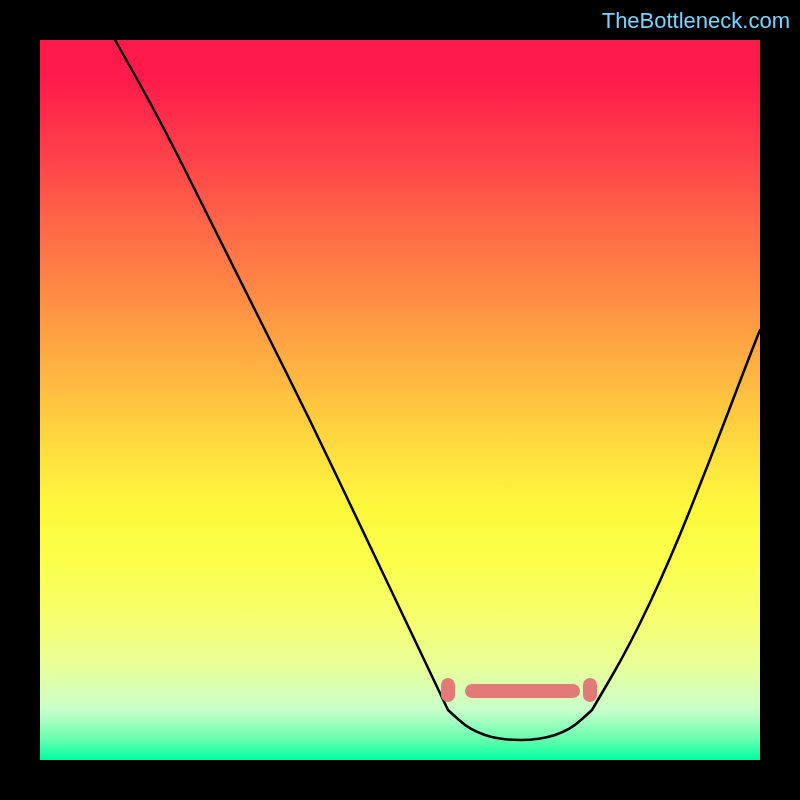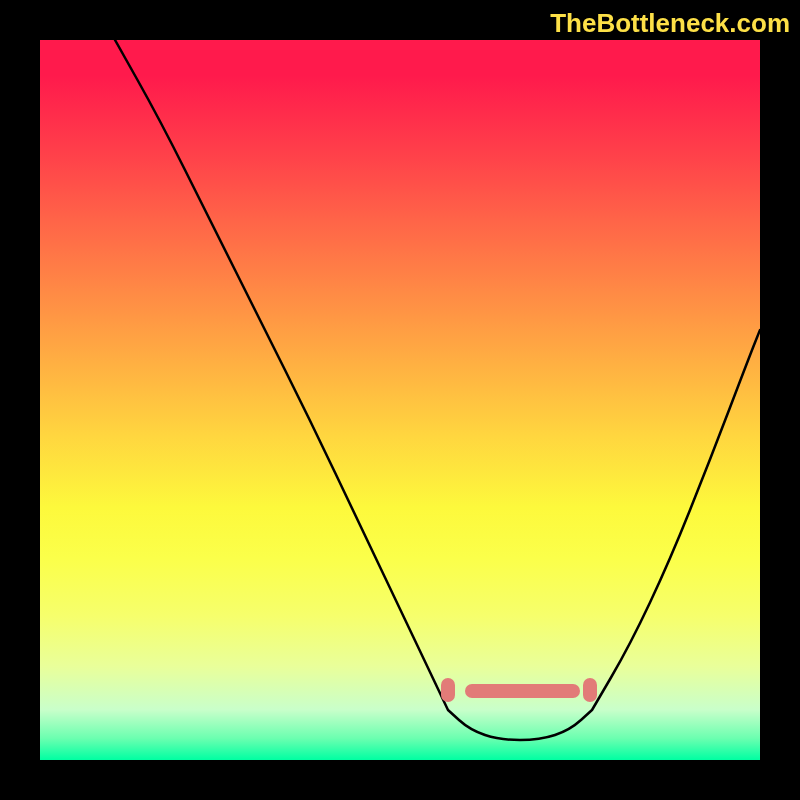--- a/index.html
+++ b/index.html
@@ -16,21 +16,21 @@
   #fdf93c 65%,
   #fbff4a 72%,
   #f6ff6c 80%,
   #e9ff9a 87%,
   #c9ffca 93%,
   #6bffb0 97%,
   #00ffa2 100%)}
 .curve{position:absolute;inset:0}
 .pink-band{position:absolute;bottom:62px;height:14px;background:#e27b78;border-radius:7px}
 .pink-dot{position:absolute;width:14px;height:24px;background:#e27b78;border-radius:7px}
-.watermark{position:absolute;right:10px;top:8px;color:#fde047;font-size:26px;font-weight:700;letter-spacing:0}
+.watermark{position:absolute;right:10px;top:8px;color:#7dd3fc;font-size:22px;font-weight:400;letter-spacing:0}
 </style>
 </head>
 <body>
 
 <div class="frame">
   <div class="plot">
     <div class="gradient"></div>
 
     <svg class="curve" width="720" height="720" viewBox="0 0 720 720">
       <path id="curve-path" fill="none" stroke="#000" stroke-width="2.5" stroke-linecap="round" stroke-linejoin="round" d="M 75 0 Q 75 0 97.5 40 Q 120 80 145 130 Q 170 180 195 230 Q 220 280 245 330 Q 270 380 295 432.5 Q 320 485 345 537.5 Q 370 590 389 630 Q 408 670 408 670 Q 408 670 419 680 Q 430 690 445 695 Q 460 700 480 700 Q 500 700 515 695 Q 530 690 541 680 Q 552 670 552 670 Q 552 670 571 637.5 Q 590 605 610 562.5 Q 630 520 650 470 Q 670 420 690 367.5 Q 710 315 715 302.5 L 720 290"></path>

